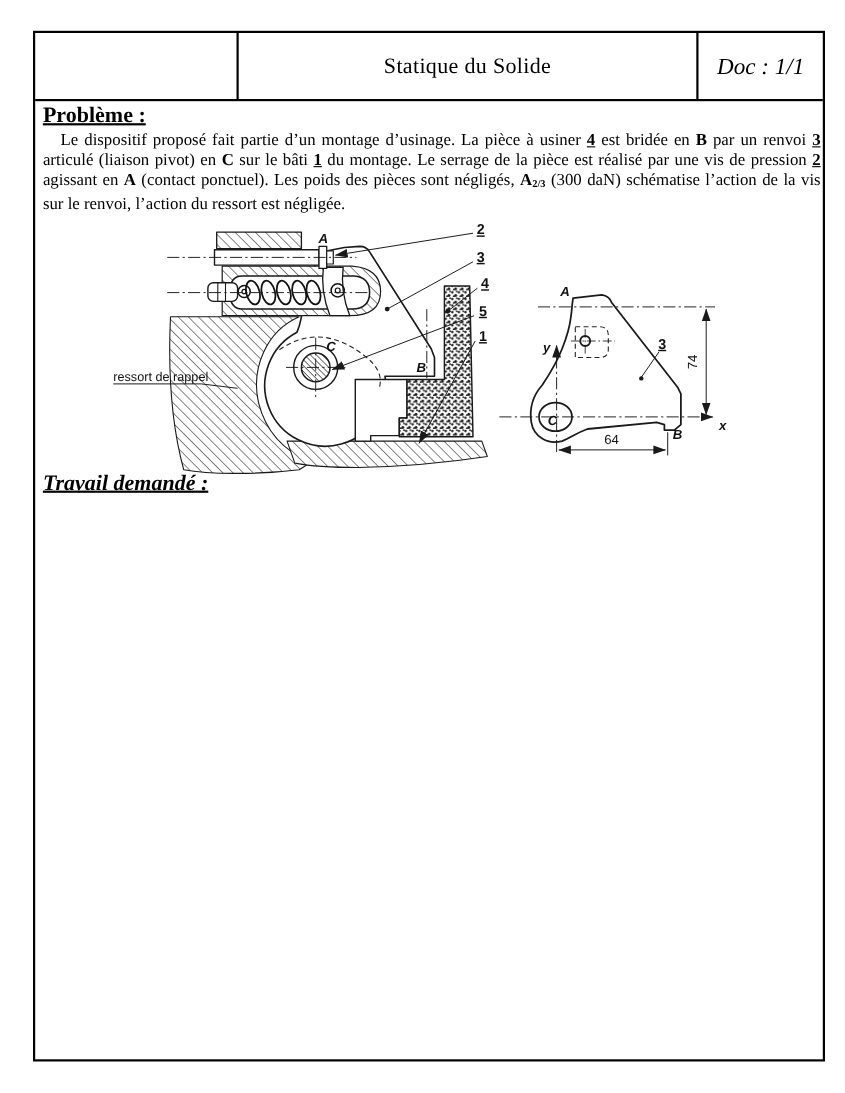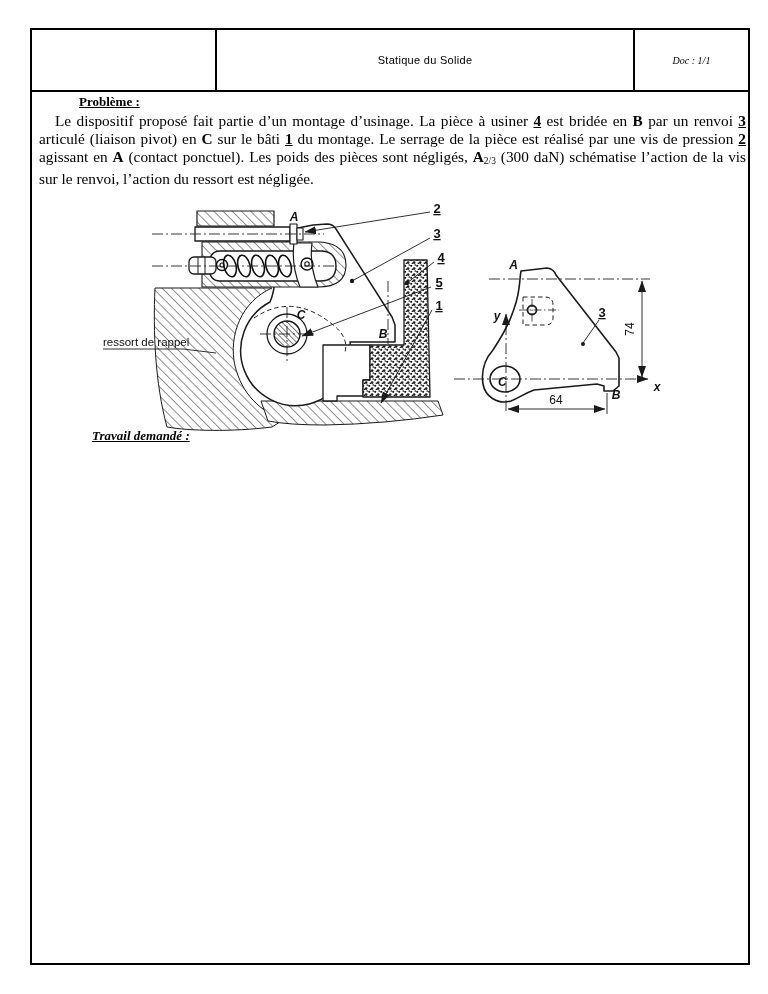--- a/index.html
+++ b/index.html
@@ -8,38 +8,38 @@
     font-family:"Liberation Serif", serif; color:#000; overflow:hidden;
   }
   .doc-frame {
     position:absolute; left:30px; top:28px; width:720px; height:937px;
     border:2px solid #000; box-sizing:border-box; background:#fff;
   }
   .header-row { position:absolute; left:0; top:0; right:0; height:60px;
     border-bottom:2px solid #000; display:flex; }
   .cell-empty { width:183px; border-right:2px solid #000; }
   .cell-title { flex:1; display:flex; align-items:center; justify-content:center;
-    font-family:Liberation Sans, sans-serif; font-size:11px; letter-spacing:0.3px; }
+    font-family:Liberation Serif, serif; font-size:20px; letter-spacing:0.3px; }
   .cell-doc { width:113px; border-left:2px solid #000; display:flex; align-items:center;
-    justify-content:center; font-style:italic; font-size:10px; }
+    justify-content:center; font-style:italic; font-size:21px; }
 
   .problem { position:absolute; left:7px; top:64px; width:707px; }
-  .section-heading { font-size:13px; font-weight:bold; text-decoration:underline;margin-left:40px; }
+  .section-heading { font-size:20px; font-weight:bold; text-decoration:underline; }
   .problem p { margin:2px 0 0 0; font-size:15.3px; line-height:18px;
     text-align:justify; text-indent:16px; }
 
-  .travail { position:absolute; left:20px; top:398px; width:707px; }
+  .travail { position:absolute; left:7px; top:398px; width:707px; }
   .section-heading.it { font-style:italic; }
   .travail .line { font-size:15.3px; line-height:17.5px; }
 
   .figure-wrap { position:absolute; left:0px; top:162px; width:718px; height:246px; }
 
   .b { font-weight:bold; }
   .u { text-decoration:underline; }
-  .sub { font-size:0.62em; vertical-align:-0.22em; font-weight:normal; }
+  .sub { font-size:0.62em; vertical-align:-0.22em; font-weight:bold; }
 
   .arrow { display:inline-block; width:36px; height:0; border-top:1.6px solid #000;
     position:relative; vertical-align:middle; margin:0 1px 3px 3px; }
   .arrow::after { content:""; position:absolute; right:-2px; top:-4.8px;
     border-left:9px solid #000; border-top:4px solid transparent; border-bottom:4px solid transparent; }
 
   svg text { font-family:"Liberation Sans", sans-serif; fill:#111; }
   .lbl-num { font-size:13px; font-weight:bold; text-decoration:underline; }
   .lbl-pt  { font-size:12px; font-style:italic; font-weight:600; }
   .lbl-dim { font-size:12px; }

